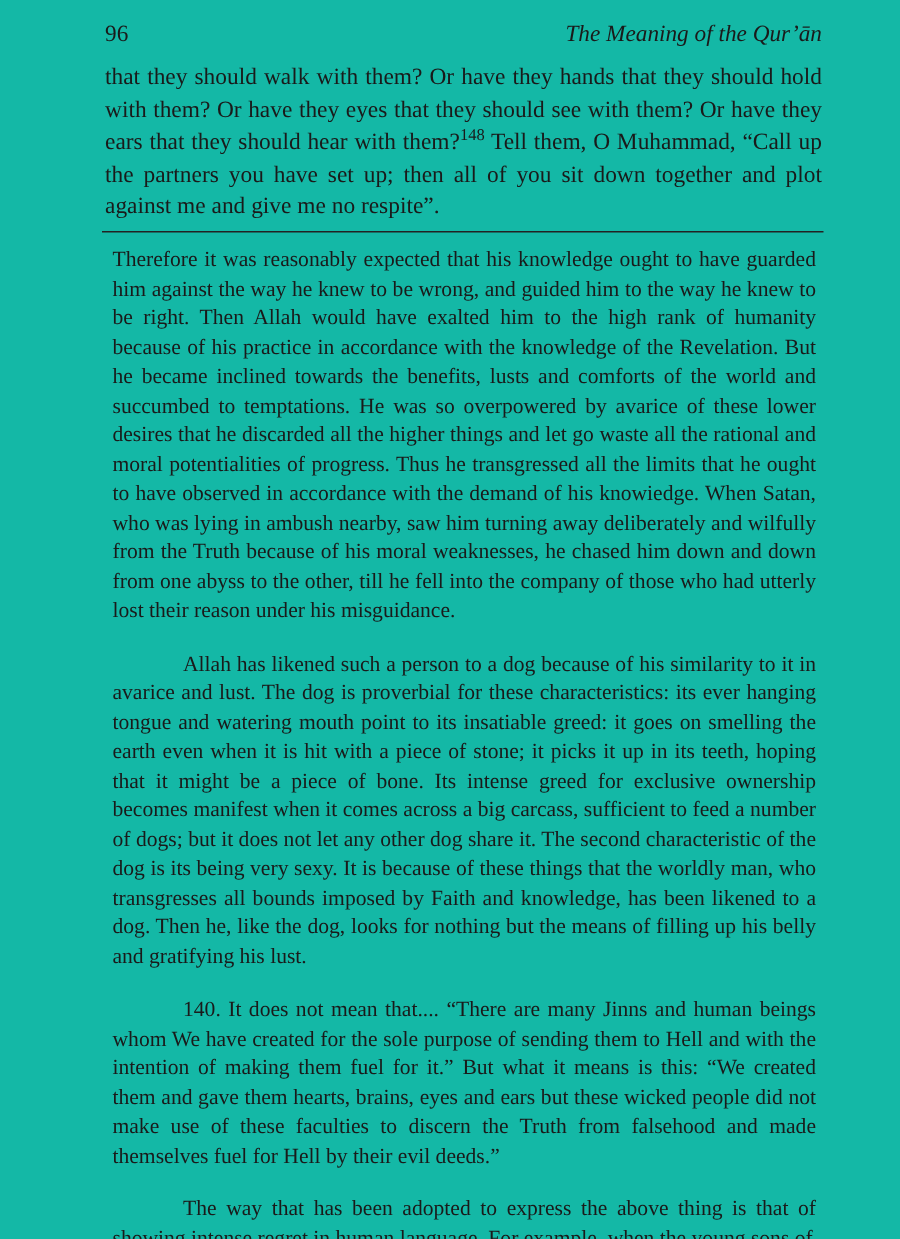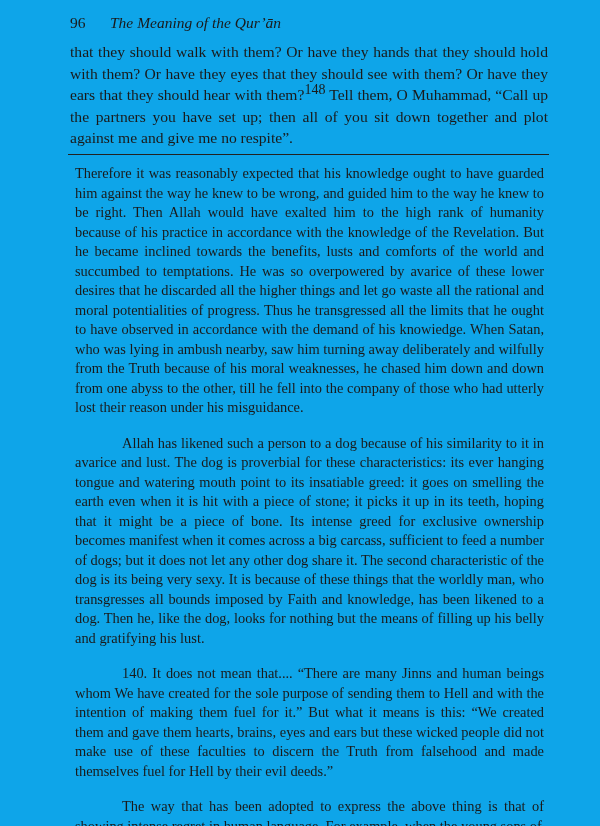--- a/index.html
+++ b/index.html
@@ -1,36 +1,36 @@
 <!DOCTYPE html>
 <html><head>
   <meta charset="utf-8">
   <style>
     html, body { margin: 0; padding: 0; background: #ffffff; }
     body { width: 600px; height: 826px; position: relative; overflow: hidden; }
     .page {
       position: absolute; left: 0; top: 0; width: 600px; height: 826px;
-      background: #0ea5e9; color: #1a1a1a;
+      background: #14b8a6; color: #1a1a1a;
       font-family: "Liberation Serif", "DejaVu Serif", serif;
     }
     .header {
       position: absolute; top: 14px; left: 70px; width: 478px; height: 20px;
       font-size: 15.5px;
     }
     .page-number { position: absolute; left: 0; top: 0; }
     .running-title {
-      position: absolute; left: 0; right: 0; top: 0; text-align: left;
+      position: absolute; left: 0; right: 0; top: 0; text-align: right;
       font-style: italic; padding-left: 40px;
     }
     .verse-block {
       position: absolute; top: 41px; left: 70px; width: 478px;
       font-size: 15.6px; line-height: 21.6px; text-align: justify;
     }
     .verse-block p { margin: 0; text-align: justify; }
-    sup { font-size: 14px; vertical-align: 6px; line-height: 0; }
+    sup { font-size: 11px; vertical-align: 6px; line-height: 0; }
     .rule {
       position: absolute; top: 154px; left: 68px; width: 481px; height: 0;
       border-top: 1.3px solid #222;
     }
     .commentary {
       position: absolute; top: 160px; left: 71px; width: 477px;
       font-size: 14.4px; line-height: 19.5px;
     }
     .contd {
       margin: 0 0 6px 4px; font-style: italic; font-size: 14.4px; line-height: 19px;

